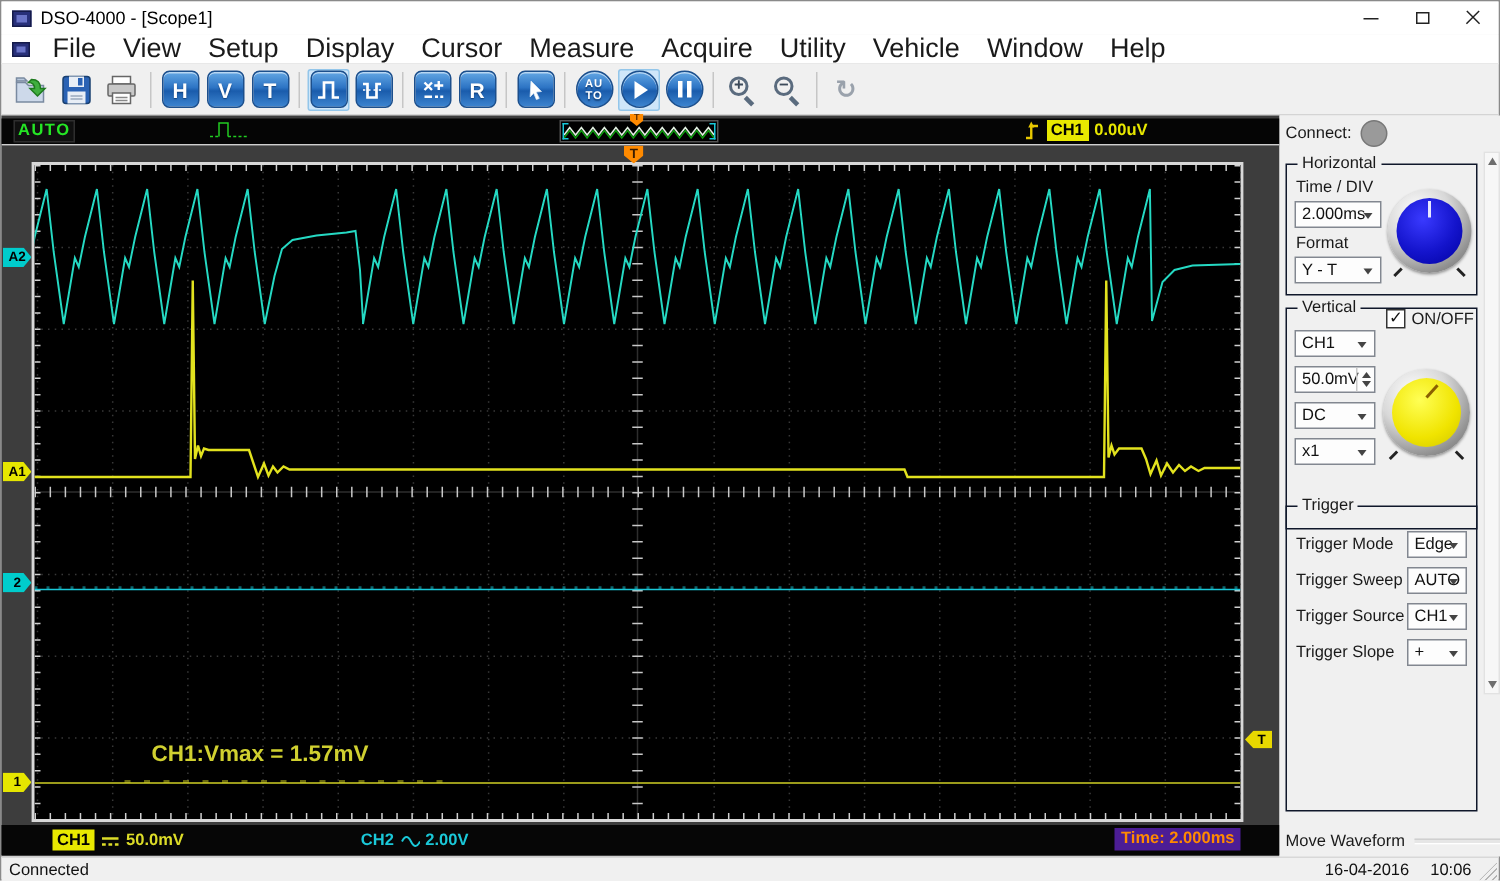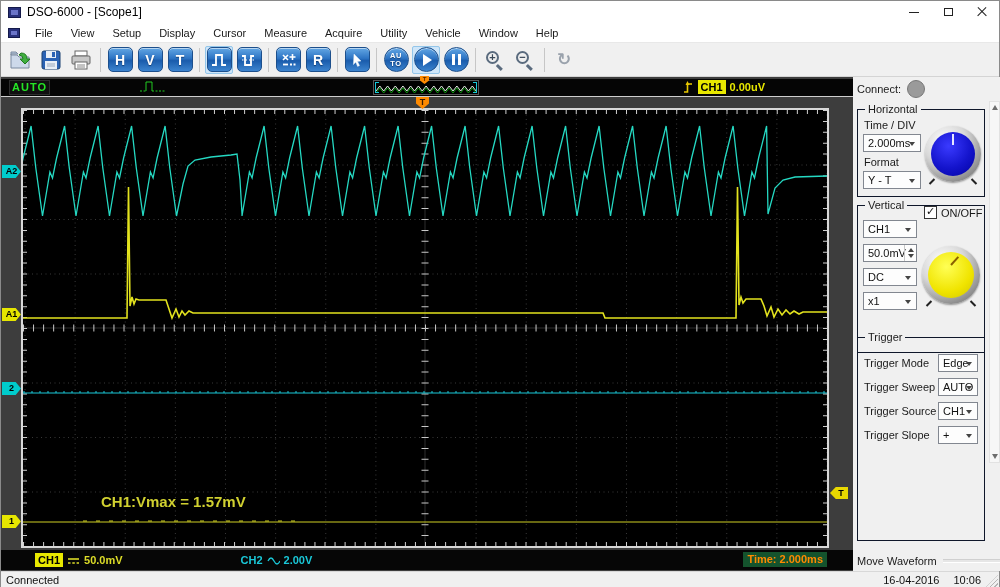--- a/index.html
+++ b/index.html
@@ -16,21 +16,21 @@
   .glyph-min { width:10px; height:1px; background:#222; }
   .glyph-max { width:9px; height:8px; border:1px solid #222; }
   .glyph-close { width:12px; height:12px; position:relative; }
   .glyph-close::before,.glyph-close::after { content:""; position:absolute; left:0; top:5px; width:12px; height:1.4px; background:#222; }
   .glyph-close::before { transform:rotate(45deg); }
   .glyph-close::after { transform:rotate(-45deg); }
 
   
   .menubar { position:absolute; left:0; top:22px; width:100%; height:20px; background:#ffffff; display:flex; align-items:center; border-bottom:1px solid #e8e8e8; }
   .menubar .app-icon { width:12px; height:10px; }
-  .menu-item { font-size:11px; color:#1a1a1a; padding:2px 9px; }
+  .menu-item { font-size:18px; color:#1a1a1a; padding:2px 9px; }
 
   
   .toolbar { position:absolute; left:0; top:42px; width:100%; height:34px; background:#f0f0f0; border-bottom:1px solid #d4d4d4; display:flex; align-items:center; padding-left:5px; }
   .tb-sep { width:1px; height:24px; background:#c6c6c6; margin:0 4px; }
   .tb-btn { width:28px; height:28px; margin:0 1px; display:flex; align-items:center; justify-content:center; border:1px solid transparent; border-radius:2px; position:relative; }
   .tb-btn.selected { background:#cfe6f9; border-color:#93c6ea; }
   .blue-sq, .blue-ci { width:25px; height:25px; display:flex; align-items:center; justify-content:center; flex-direction:column;
      background:linear-gradient(180deg,#63a7e4 0%,#2d74c4 45%,#1a5cac 55%,#3c84cf 100%);
      border:1px solid #1c4f8c; color:#fff; font-weight:bold; font-size:14px; border-radius:5px;
      box-shadow:inset 0 1px 0 rgba(255,255,255,.55); text-shadow:0 1px 1px rgba(0,30,70,.6); }
@@ -65,21 +65,21 @@
   .chan-marker { position:absolute; left:1px; width:19px; height:13px; font-size:9px; font-weight:bold; color:#000; text-align:center; line-height:13px; clip-path:polygon(0 0,72% 0,100% 50%,72% 100%,0 100%); }
   .cy { background:#00cccc; } .ye { background:#e6e600; }
   .top-t { position:absolute; left:415px; top:20px; width:13px; height:12px; background:#ff8a00; clip-path:polygon(0 0,100% 0,100% 55%,50% 100%,0 55%); color:#3a1c00; font-size:9px; font-weight:bold; text-align:center; line-height:10px; }
   .right-t { position:absolute; left:829px; top:410px; width:18px; height:12px; background:#e8d800; clip-path:polygon(0 50%,32% 0,100% 0,100% 100%,32% 100%); color:#000; font-size:9px; font-weight:bold; text-align:center; line-height:12px; padding-left:4px; }
 
   .chan-bar { position:absolute; left:0; top:473px; width:852px; height:20px; background:#060606; display:flex; align-items:center; }
   .cb-ch1 { display:flex; align-items:center; gap:4px; margin-left:34px; }
   .cb-val-y { color:#dcdc28; font-size:11px; font-weight:bold; }
   .cb-ch2 { display:flex; align-items:center; gap:4px; margin-left:118px; }
   .cb-ch2-label,.cb-val-c { color:#1ac8d8; font-size:11px; font-weight:bold; }
-  .time-box { position:absolute; right:26px; top:2px; background:#14532d; padding:0 4px; color:#ff8a00; font-size:11px; font-weight:bold; line-height:15px; }
+  .time-box { position:absolute; right:26px; top:2px; background:#4c1d95; padding:0 4px; color:#ff8a00; font-size:11px; font-weight:bold; line-height:15px; }
 
   
   .panel { position:absolute; left:852px; top:76px; width:148px; height:494px; background:#f0f0f0; }
   .connect-row { position:absolute; left:4px; top:3px; display:flex; align-items:center; gap:6px; }
   .lbl { font-size:11px; color:#1a1a1a; }
   .connect-dot { width:18px; height:18px; border-radius:50%; background:#9a9a9a; border:1px solid #787878; }
   .grp { position:absolute; border:1px solid #0f172a; }
   .grp-cap { position:absolute; top:-7px; left:7px; background:#f0f0f0; padding:0 3px; font-size:11px; color:#1a1a1a; }
   .dd { position:absolute; height:18px; background:#fdfdfd; border:1px solid #828790; font-size:11px; color:#111; line-height:16px; padding-left:4px; }
   .dd::after { content:""; position:absolute; right:5px; top:7px; border-left:3.5px solid transparent; border-right:3.5px solid transparent; border-top:4px solid #444; }
@@ -115,21 +115,21 @@
   .sb-right { position:absolute; right:18px; top:2px; display:flex; gap:14px; }
   .grip { position:absolute; right:1px; bottom:1px; width:12px; height:12px; background:repeating-linear-gradient(135deg,transparent 0 2px,#b4b4b4 2px 3px); clip-path:polygon(100% 0,100% 100%,0 100%); }
 </style>
 </head>
 <body>
 
 <div class="window">
 
   <div class="titlebar">
     <span class="app-icon"></span>
-    <span class="title-text">DSO-6000 - [Scope1]</span>
+    <span class="title-text">DSO-4000 - [Scope1]</span>
     <div class="win-controls">
       <div class="win-btn">
           <span class="glyph-min"></span>
         </div>
       <div class="win-btn">
           <span class="glyph-max"></span>
         </div>
       <div class="win-btn">
           <span class="glyph-close"></span>
         </div>

